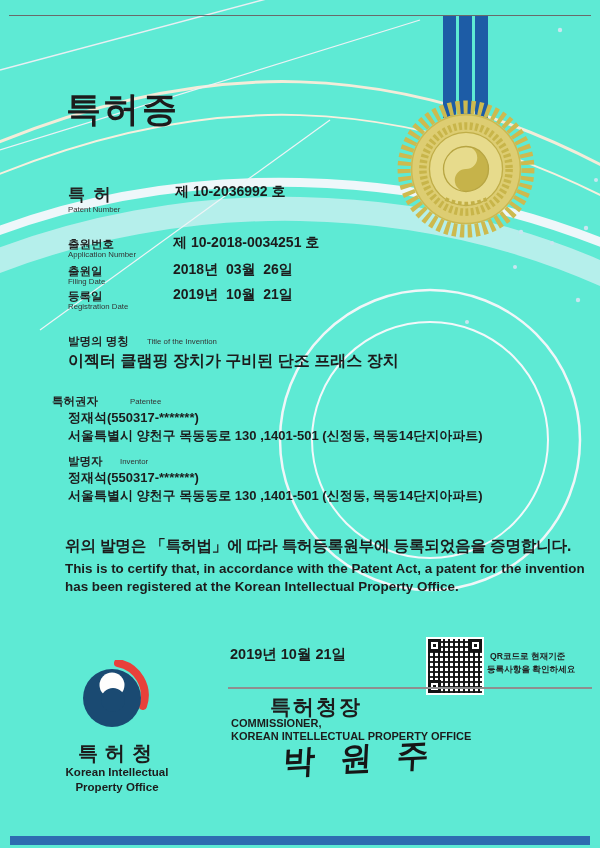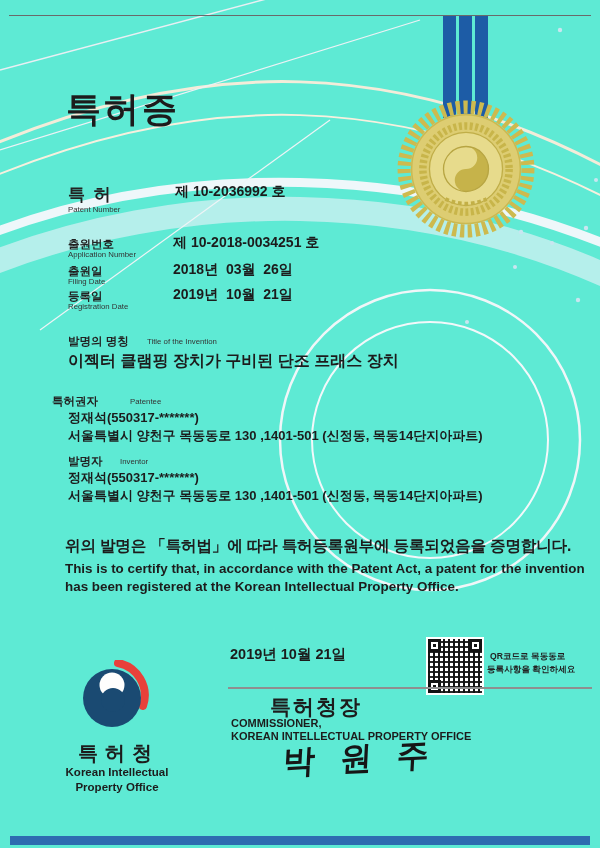--- a/index.html
+++ b/index.html
@@ -156,21 +156,21 @@
   <div class="abs logo-en z4" style="left:52px;top:765px;width:130px;">Korean Intellectual</div>
   <div class="abs logo-en z4" style="left:52px;top:780px;width:130px;">Property Office</div>
 
   <div class="abs issue-date z4" style="left:230px;top:645px;">2019년 10월 21일</div>
 
   <div class="qr">
     <b class="tl"></b>
     <b class="tr"></b>
     <b class="bl"></b>
   </div>
-  <div class="abs qr-cap z4" style="left:490px;top:650px;">QR코드로 목동동로</div>
+  <div class="abs qr-cap z4" style="left:490px;top:650px;">QR코드로 현재기준</div>
   <div class="abs qr-cap z4" style="left:487px;top:663px;">등록사항을 확인하세요</div>
 
   <div class="divider"></div>
 
   <div class="abs comm-ko z4" style="left:230px;top:693px;margin-left:40px;">특허청장</div>
   <div class="abs comm-en z4" style="left:231px;top:717px;">COMMISSIONER,</div>
   <div class="abs comm-en z4" style="left:231px;top:730px;">KOREAN INTELLECTUAL PROPERTY OFFICE</div>
 
   <div class="abs signature z4" style="left:283px;top:737px;">박 원 주</div>
 

